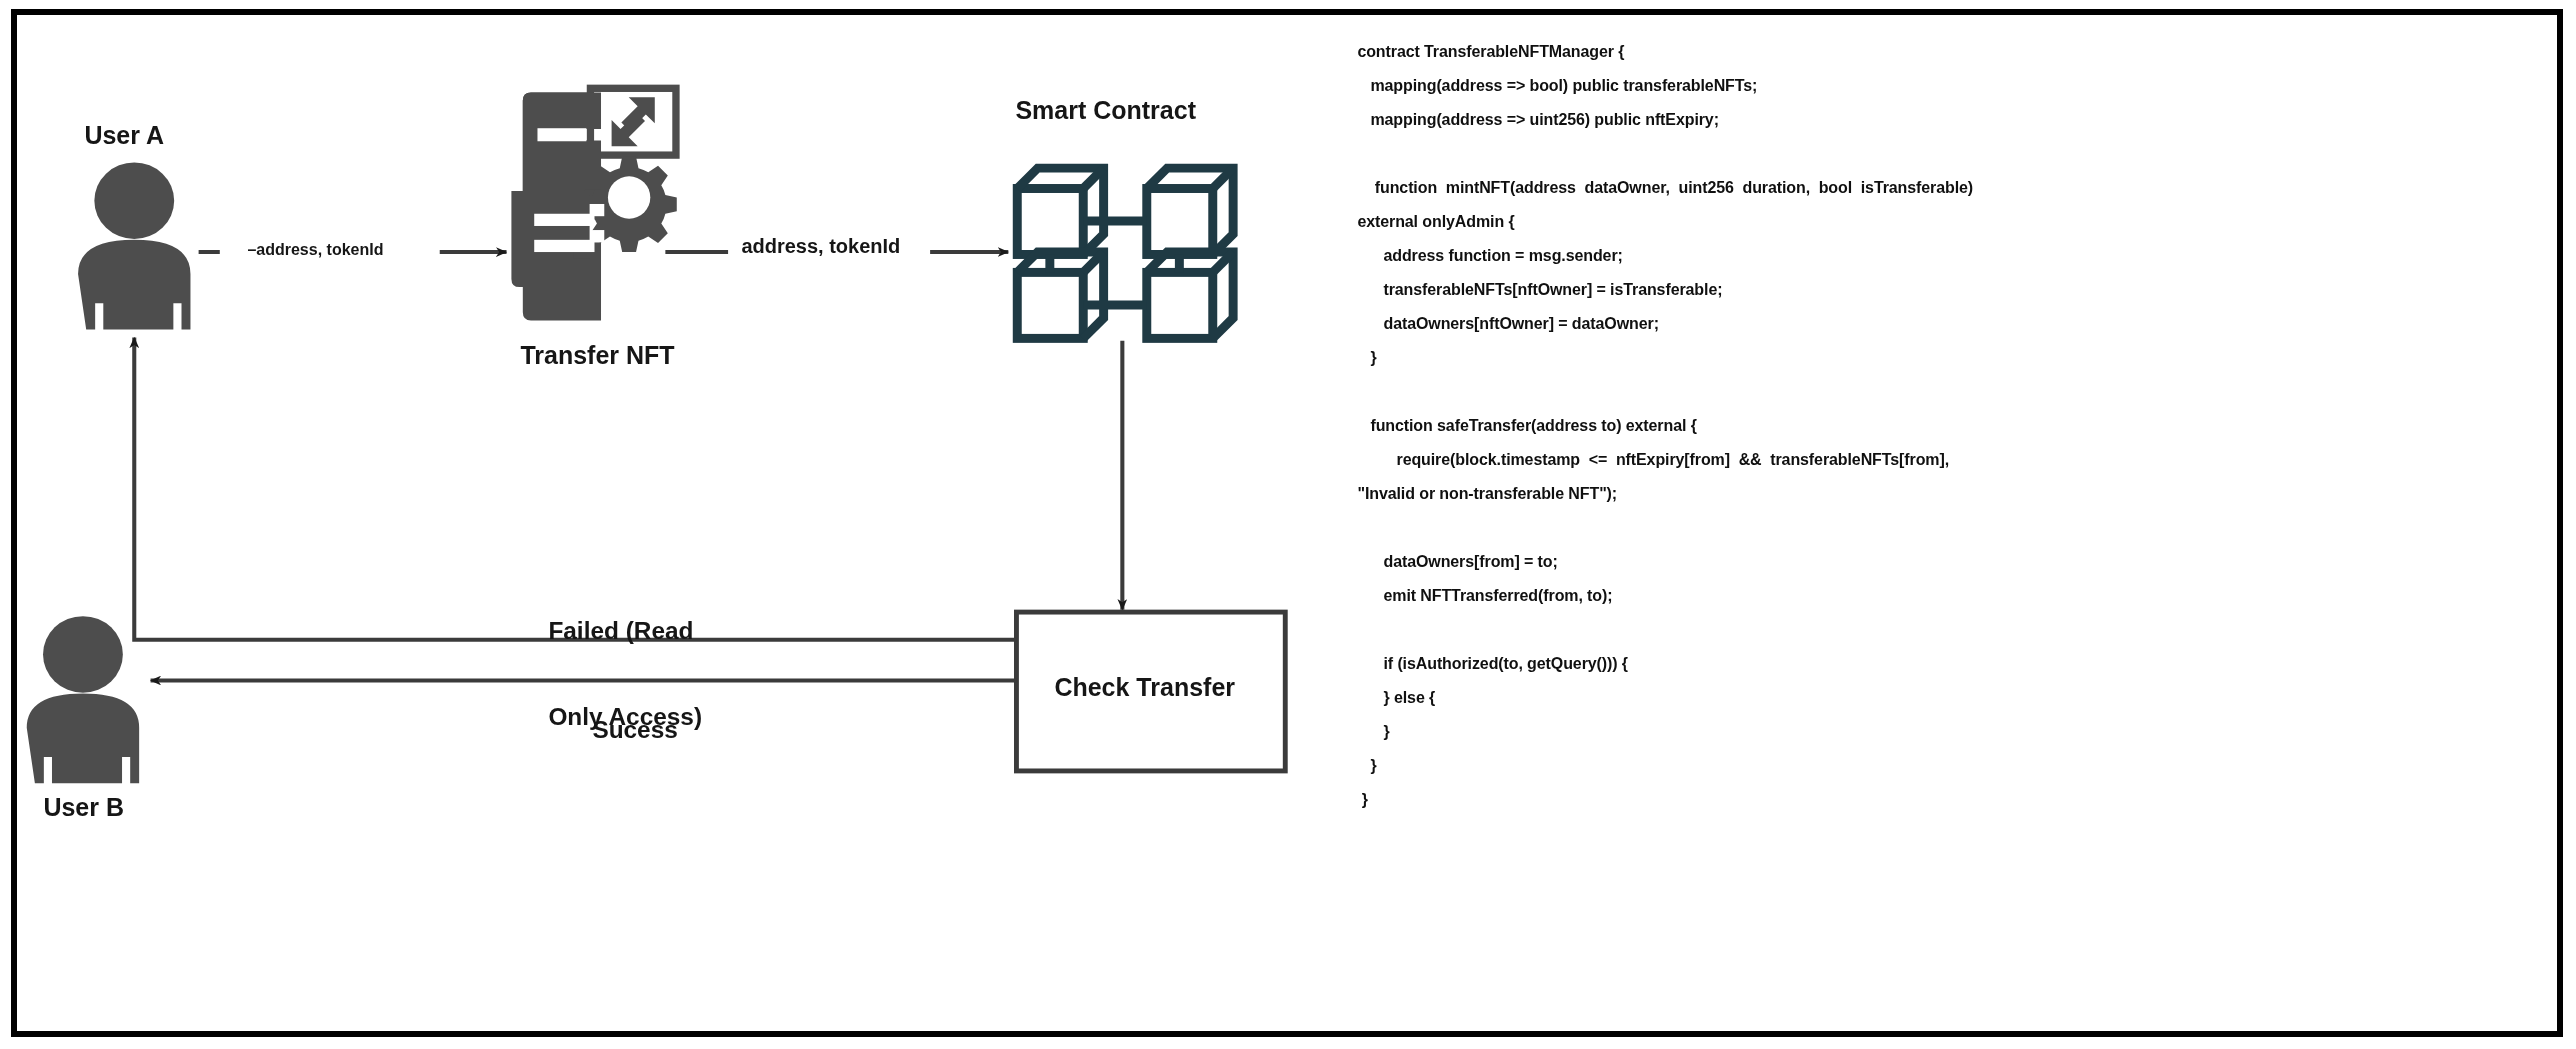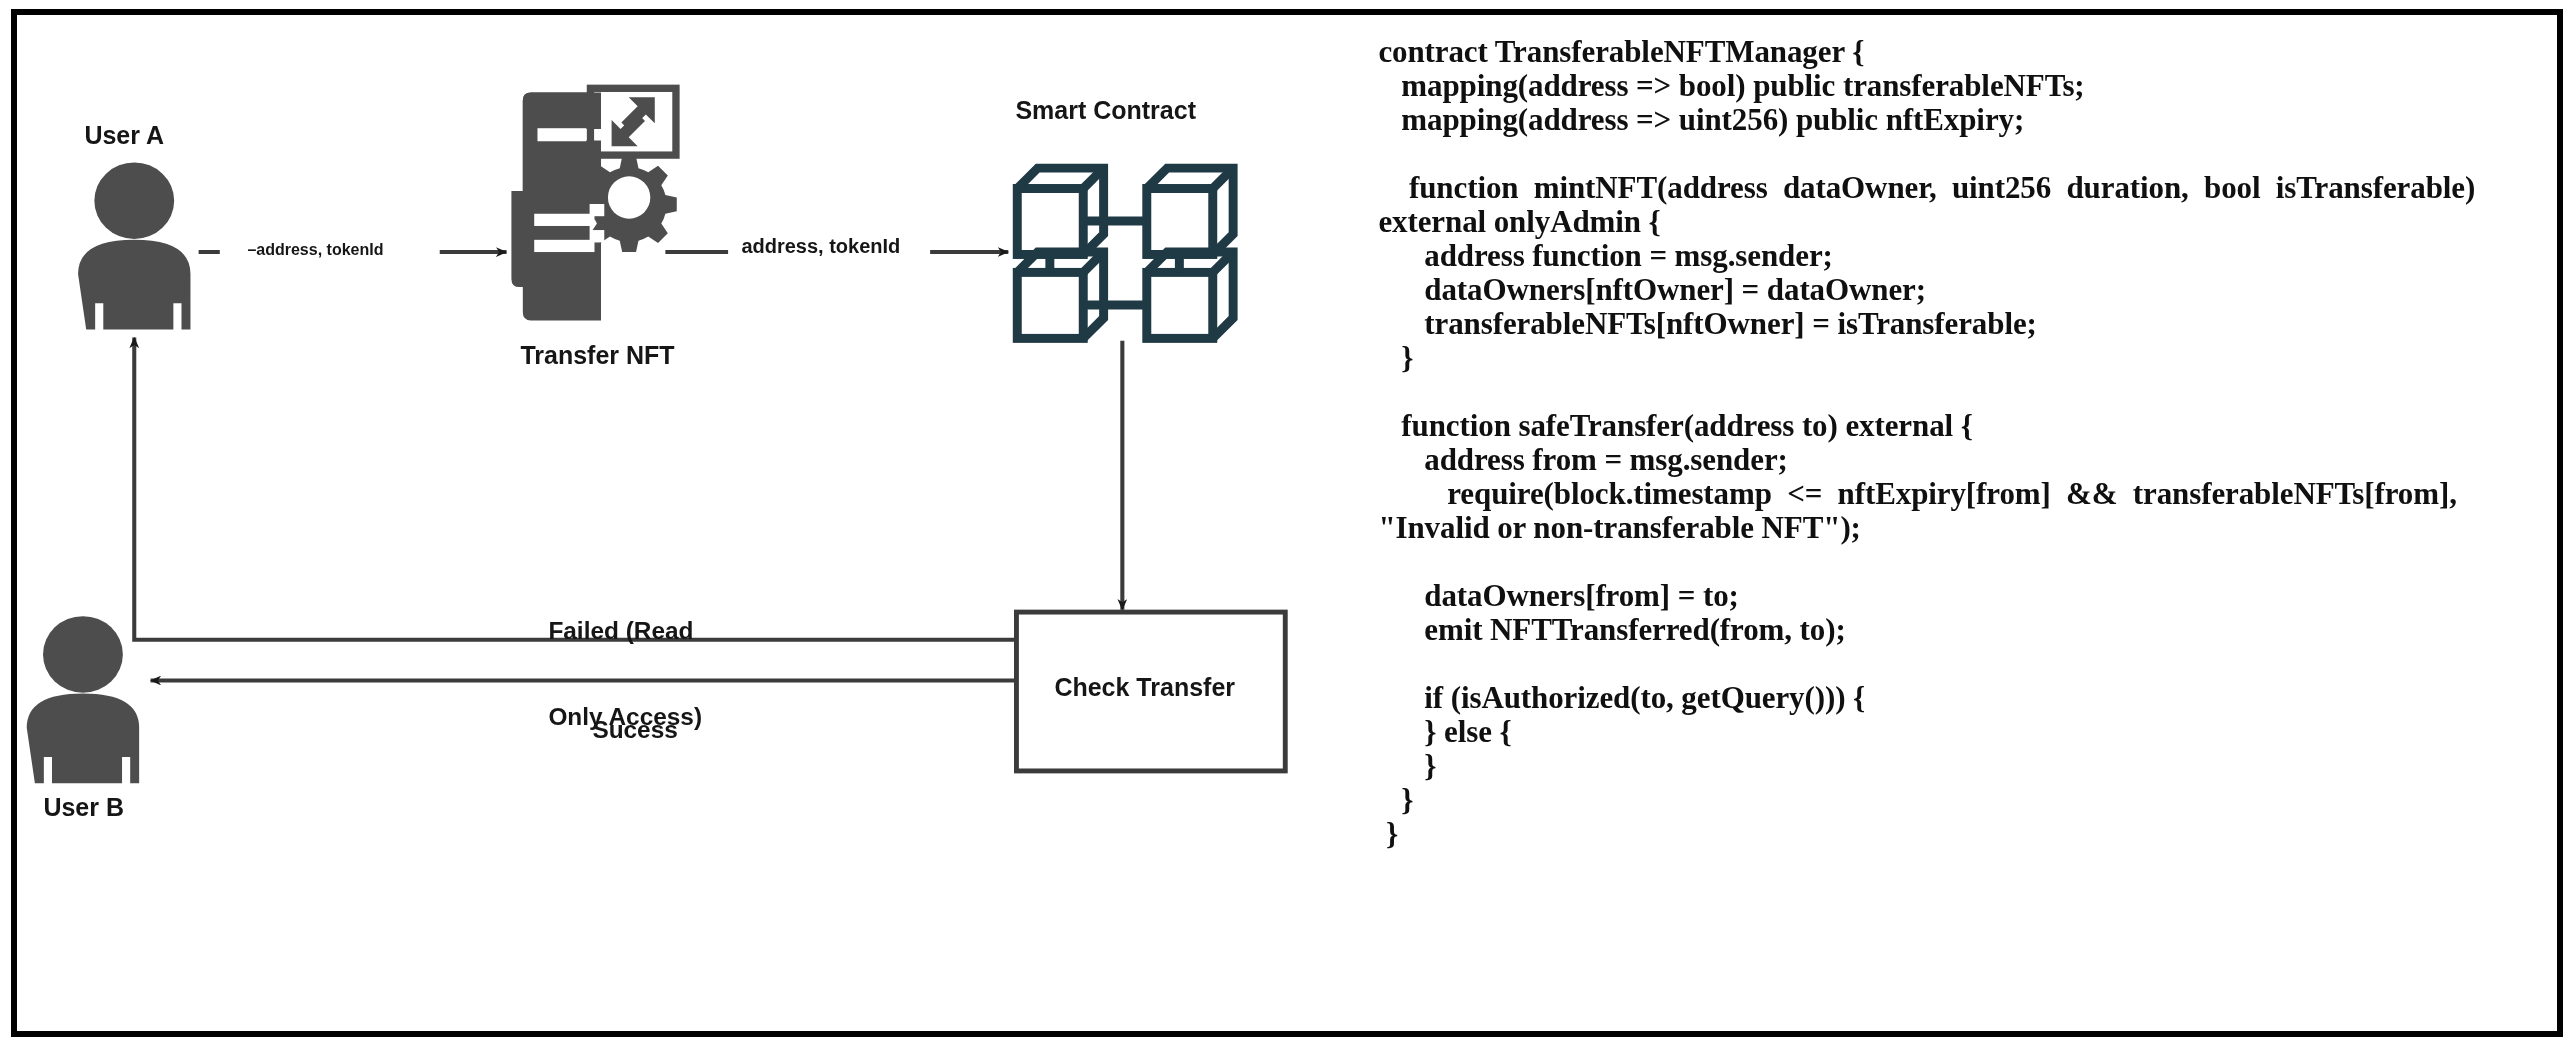--- a/index.html
+++ b/index.html
@@ -42,28 +42,27 @@
   }
   
   #code-panel {
     position: absolute;
     left: 1340px;
     top: 19.6px;
     width: 1206px;
     height: 970px;
   }
   .code-line {
-    font-family: Liberation Serif, serif;
+    font-family: Liberation Sans, sans-serif;
     font-weight: bold;
-    font-size: 31px;
+    font-size: 16px;
     line-height: 34px;
     color: #101010;
     white-space: pre;
     letter-spacing: -0.1px;
-    margin-left: 21px;
   }
   .code-line.blank {
     height: 34px;
   }
   
   #label-user-a  { left: 67px;  top: 106px; font-size: 25px; }
   #label-user-b  { left: 26px;  top: 778px; font-size: 25px; }
   #label-smart-contract { left: 998px; top: 81px; font-size: 25px; text-align: center; }
   #label-transfer-nft   { left: 503px;  top: 326px; font-size: 25px; }
   #label-addr-token-1   { left: 230px;  top: 226px; font-size: 16px; text-align: center; }
@@ -202,26 +201,25 @@
     <div class="lbl" id="label-success">Sucess</div>
 
     <div id="code-panel">
         <div class="code-line">contract TransferableNFTManager {</div>
         <div class="code-line">   mapping(address =&gt; bool) public transferableNFTs;</div>
         <div class="code-line">   mapping(address =&gt; uint256) public nftExpiry;</div>
         <div class="code-line blank"></div>
         <div class="code-line">    function  mintNFT(address  dataOwner,  uint256  duration,  bool  isTransferable)</div>
         <div class="code-line">external onlyAdmin {</div>
         <div class="code-line">      address function = msg.sender;</div>
+        <div class="code-line">      transferableNFTs[nftOwner] = isTransferable;</div>
         <div class="code-line">      dataOwners[nftOwner] = dataOwner;</div>
-        <div class="code-line">      transferableNFTs[nftOwner] = isTransferable;</div>
         <div class="code-line">   }</div>
         <div class="code-line blank"></div>
         <div class="code-line">   function safeTransfer(address to) external {</div>
-        <div class="code-line">      address from = msg.sender;</div>
         <div class="code-line">         require(block.timestamp  &lt;=  nftExpiry[from]  &amp;&amp;  transferableNFTs[from],</div>
         <div class="code-line">"Invalid or non-transferable NFT");</div>
         <div class="code-line blank"></div>
         <div class="code-line">      dataOwners[from] = to;</div>
         <div class="code-line">      emit NFTTransferred(from, to);</div>
         <div class="code-line blank"></div>
         <div class="code-line">      if (isAuthorized(to, getQuery())) {</div>
         <div class="code-line">      } else {</div>
         <div class="code-line">      }</div>
         <div class="code-line">   }</div>

